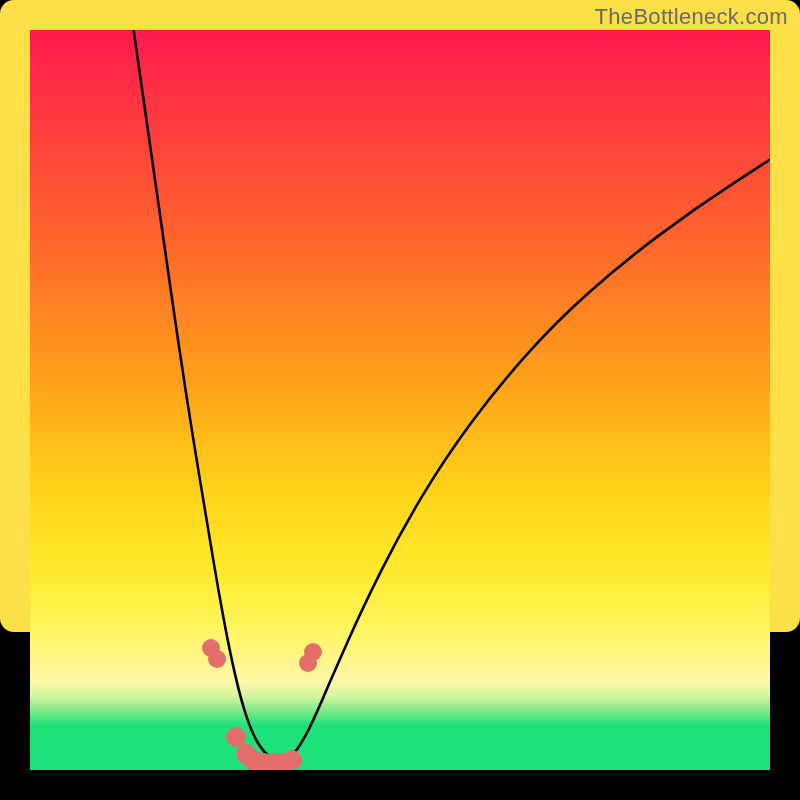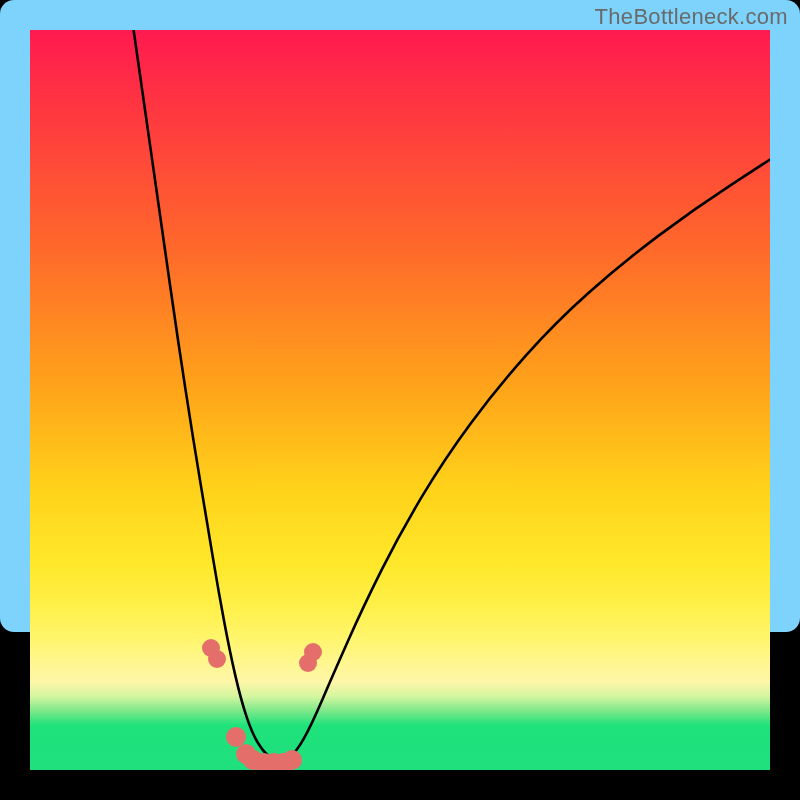--- a/index.html
+++ b/index.html
@@ -8,21 +8,21 @@
     width: 800px;
     height: 800px;
     background: #000;
     overflow: hidden;
     font-family: Arial, Helvetica, sans-serif;
   }
   .stage {
     position: relative;
     width: 800px;
     height: 632px;
-    background: #7dd3fc;
+    background: #fde047;
     border-radius: 14px;
   }
   .watermark {
     position: absolute;
     top: 4px;
     right: 12px;
     color: #6a6a6a;
     font-size: 22px;
     font-weight: 400;
     letter-spacing: 0.3px;

